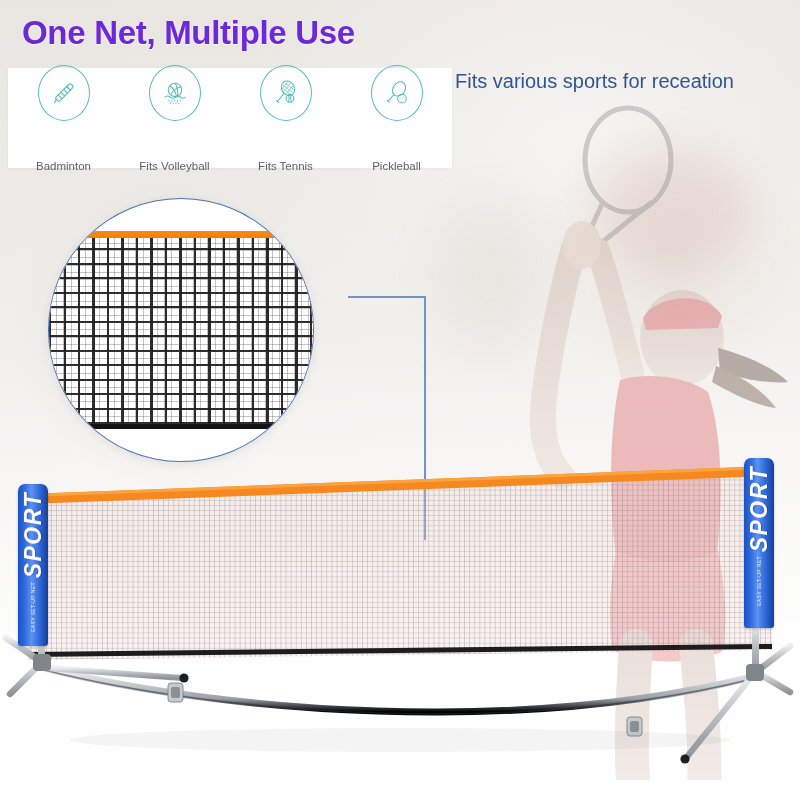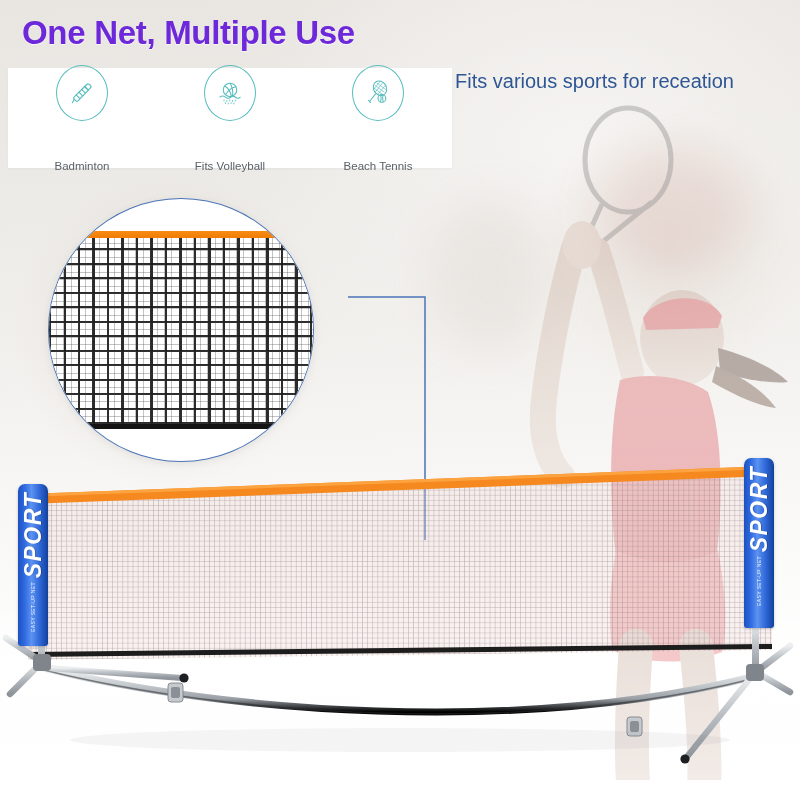--- a/index.html
+++ b/index.html
@@ -321,23 +321,43 @@
             <path d="M12.6 11.4 L21.6 18.2"></path>
             <path d="M13.6 16.4 L22.4 5.4"></path>
               <path d="M16.8 18.6 L25.4 8.2"></path>
             <path d="M11.4 13.6 L19.6 3.8"></path>
           </g>
           <circle cx="21.4" cy="23.1" r="4.4"></circle>
           <path d="M19.9 19.1 C20.9 21.6 20.9 24.6 19.9 27.1"></path>
           <path d="M22.9 19.1 C21.9 21.6 21.9 24.6 22.9 27.1"></path>
         </svg>
       </div>
-      <div class="sport-label">Beach Tennis</div>
-    </div>
-
+      <div class="sport-label">Fits Tennis</div>
+    </div>
+
+    <div class="sport-item">
+      <div class="sport-circle">
+        <svg viewBox="0 0 34 34" width="30" height="30" fill="none" stroke="#58bdbd" stroke-width="1.2" stroke-linecap="round" stroke-linejoin="round">
+          <path d="M23.6 4.8 C27.4 7.2 27.9 12.9 24.6 16.9 C21.3 20.9 16.3 21.6 13.5 18.8
+                   C10.7 16.0 11.4 11.0 14.8 7.4 C17.6 4.4 21.0 3.2 23.6 4.8 Z"></path>
+          <path d="M13.2 19.1 L7.0 26.5"></path>
+          <path d="M5.9 25.3 L8.2 27.6"></path>
+          <circle cx="22.6" cy="23.4" r="4.9"></circle>
+          <g stroke-width=".85">
+            <circle cx="20.6" cy="21.6" r=".55" fill="#58bdbd" stroke="none"></circle>
+            <circle cx="24.4" cy="21.4" r=".55" fill="#58bdbd" stroke="none"></circle>
+            <circle cx="22.6" cy="23.4" r=".55" fill="#58bdbd" stroke="none"></circle>
+            <circle cx="19.6" cy="25.0" r=".55" fill="#58bdbd" stroke="none"></circle>
+            <circle cx="25.2" cy="24.8" r=".55" fill="#58bdbd" stroke="none"></circle>
+            <circle cx="22.4" cy="26.6" r=".55" fill="#58bdbd" stroke="none"></circle>
+          </g>
+        </svg>
+      </div>
+      <div class="sport-label">Pickleball</div>
+    </div>
 
   </div>
 
   <div class="zoom-circle">
     <div class="zc-tape"></div>
     <div class="zc-mesh"></div>
     <div class="zc-mesh-soft"></div>
     <div class="zc-cord"></div>
   </div>
 

